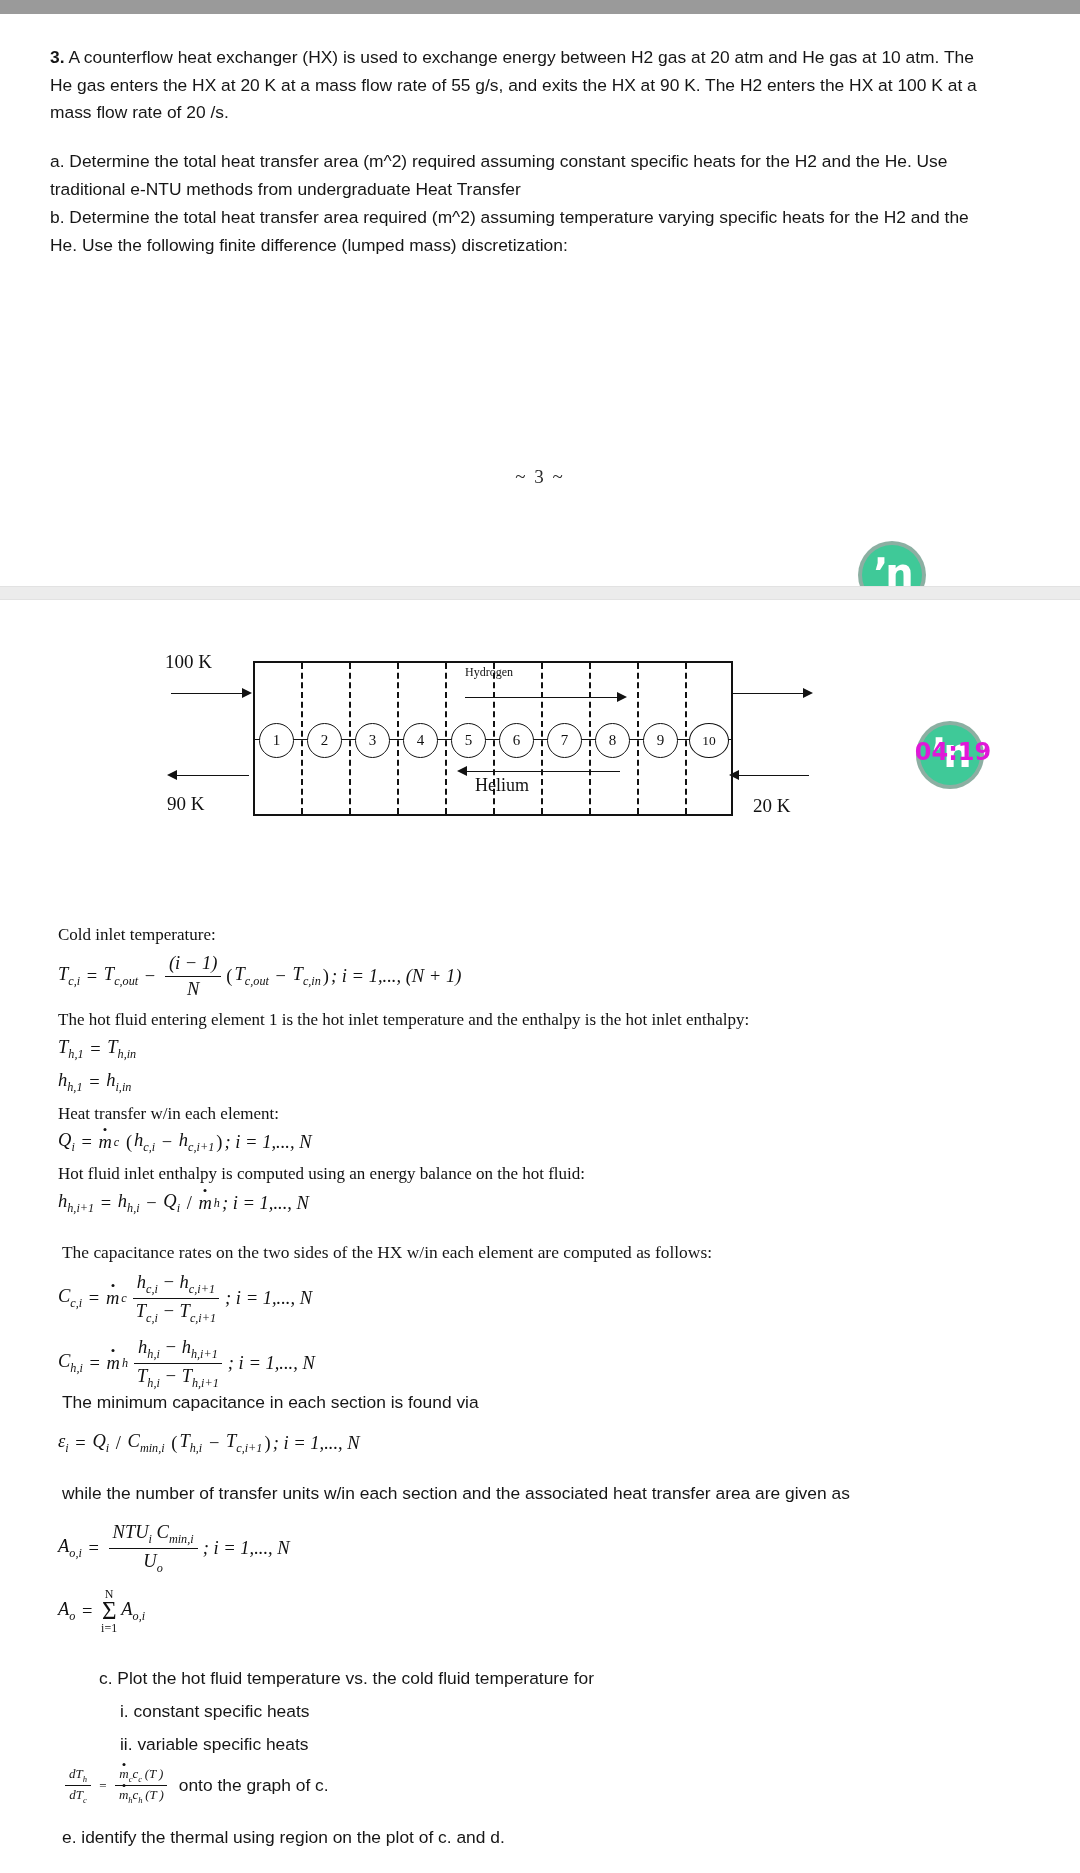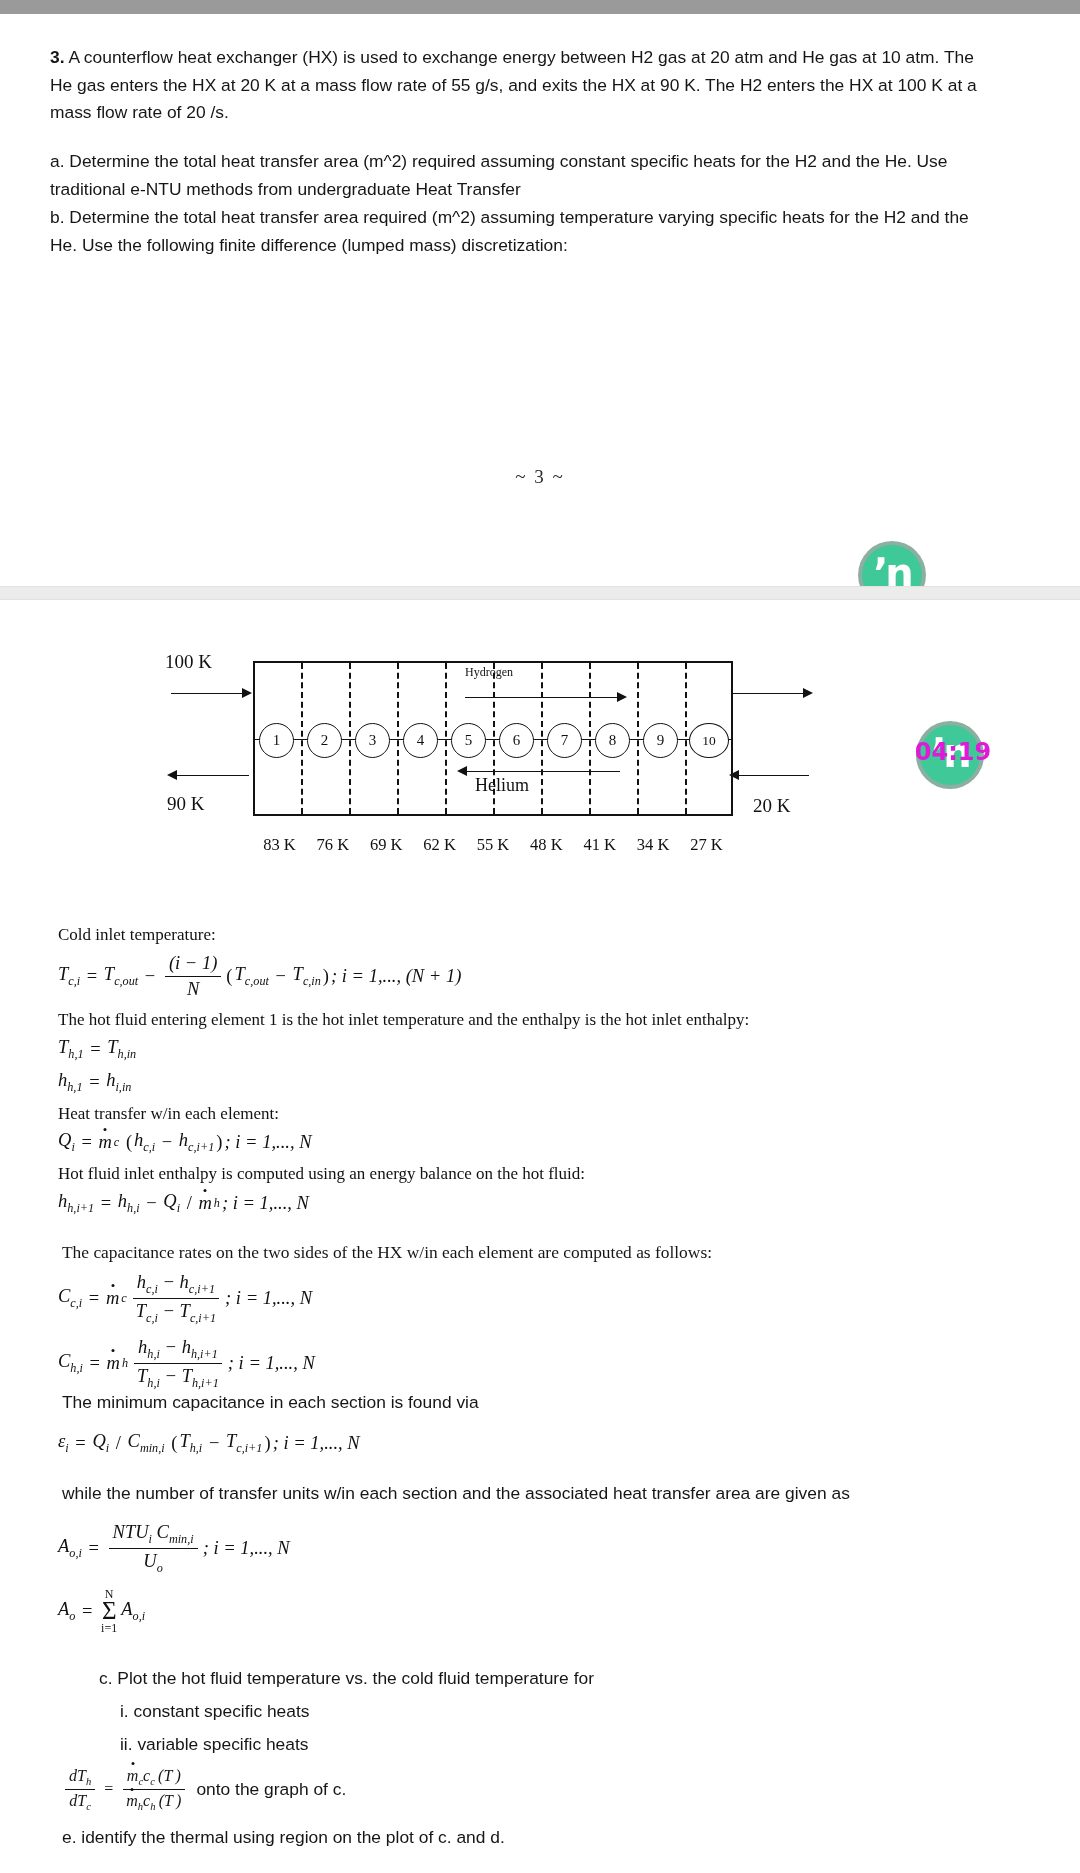--- a/index.html
+++ b/index.html
@@ -348,31 +348,20 @@
   <div class="hx-node" style="top:78px; left:142px;">2</div>
   <div class="hx-node" style="top:78px; left:190px;">3</div>
   <div class="hx-node" style="top:78px; left:238px;">4</div>
   <div class="hx-node" style="top:78px; left:286px;">5</div>
   <div class="hx-node" style="top:78px; left:334px;">6</div>
   <div class="hx-node" style="top:78px; left:382px;">7</div>
   <div class="hx-node" style="top:78px; left:430px;">8</div>
   <div class="hx-node" style="top:78px; left:478px;">9</div>
   <div class="hx-node wide" style="top:78px; left:524px;">10</div>
 
-  <div class="temps-row">
-    <span>83 K</span>
-    <span>76 K</span>
-    <span>69 K</span>
-    <span>62 K</span>
-    <span>55 K</span>
-    <span>48 K</span>
-    <span>41 K</span>
-    <span>34 K</span>
-    <span>27 K</span>
-  </div>
 </div>
 
 <div class="math-block" style="top:892px;margin-top:32px;">
   <p class="mline">Cold inlet temperature:</p>
 
   <div class="eq">
     <span>T<sub>c,i</sub></span>
       <span class="up">&nbsp;=&nbsp;</span>
       <span>T<sub>c,out</sub></span>
       <span class="up">&nbsp;−&nbsp;</span>
@@ -501,21 +490,21 @@
     </span>
     <span>A<sub>o,i</sub></span>
   </div>
 </div>
 
 <div class="sprose" style="top:1665px;margin-left:37px;">c. Plot the hot fluid temperature vs. the cold fluid temperature for</div>
 <div class="sprose indent-1" style="top:1698px;">i. constant specific heats</div>
 <div class="sprose indent-1" style="top:1731px;">ii. variable specific heats</div>
 
 <div class="sprose" style="top:1766px; display:flex; align-items:center; gap:8px; flex-wrap:nowrap;">
-  <span class="eq" style="margin:0; font-size:16px;">
+  <span class="eq" style="margin:0; font-size:13px;">
     <span class="frac">
       <span class="num">dT<sub>h</sub></span>
       <span class="den">dT<sub>c</sub></span>
     </span>
     <span class="up">&nbsp;=&nbsp;</span>
     <span class="frac">
       <span class="num"><span class="dotm">m</span><sub>c</sub>c<sub>c</sub> (T )</span>
       <span class="den"><span class="dotm">m</span><sub>h</sub>c<sub>h</sub> (T )</span>
     </span>
   </span>

